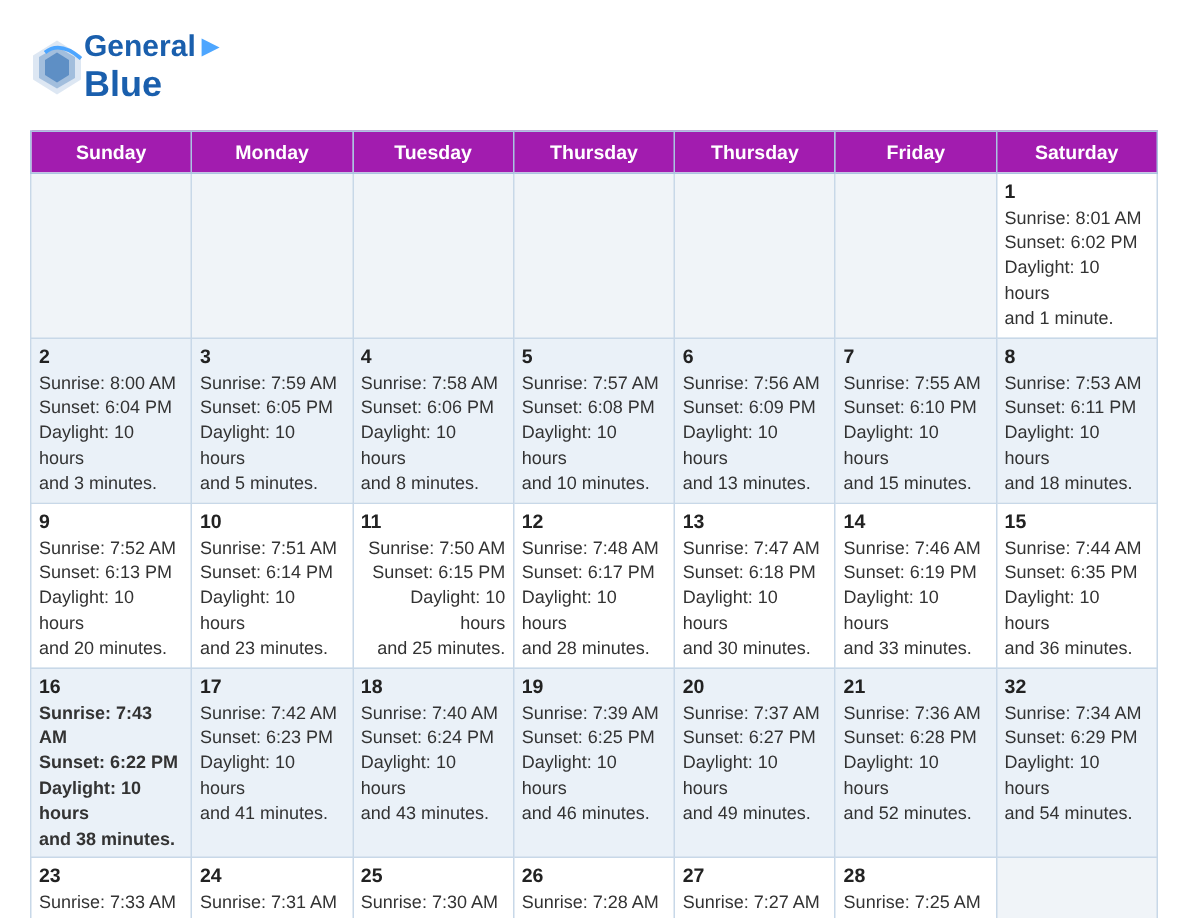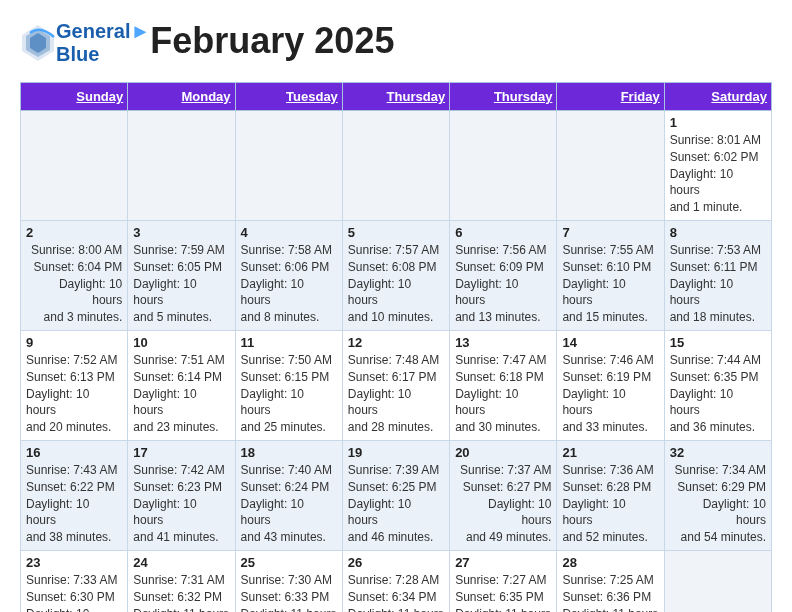--- a/index.html
+++ b/index.html
@@ -6,20 +6,21 @@
     body {
       font-family: Arial, sans-serif;
       background: #fff;
       width: 792px;
       min-height: 612px;
       padding: 20px;
     }
     .header {
       display: flex;
       align-items: flex-start;
+      justify-content: space-between;
       margin-bottom: 16px;
     }
     .logo {
       display: flex;
       align-items: center;
     }
     .title-block {
       text-align: right;
     }
     .month-title {
@@ -30,28 +31,27 @@
     .location {
       font-size: 16px;
       color: #444;
     }
     .calendar {
       width: 100%;
       border-collapse: collapse;
       table-layout: fixed;
     }
     .calendar th {
-      background: #6d28d9;
+      background: #a21caf;
       color: #fff;
       font-size: 13px;
       font-weight: bold;
       padding: 6px 4px;
-      text-align: right;
+      text-align: center;
       border: 1px solid #aac4e0;
-      text-decoration: underline;
     }
     .calendar td {
       border: 1px solid #c8d8e8;
       vertical-align: top;
       padding: 4px 5px;
       height: 88px;
       background: #fff;
       font-size: 11px;
       color: #333;
     }
@@ -79,25 +79,24 @@
 <div class="header">
   <div class="logo">
     <svg width="36" height="40" viewBox="0 0 36 40">
       <polygon points="18,2 34,12 34,28 18,38 2,28 2,12" fill="#1a5fad" opacity="0.15"></polygon>
       <polygon points="18,6 30,13 30,27 18,34 6,27 6,13" fill="#1a5fad" opacity="0.3"></polygon>
       <polygon points="18,10 26,15 26,25 18,30 10,25 10,15" fill="#1a5fad" opacity="0.5"></polygon>
       <path d="M10,10 Q20,2 34,14" stroke="#4da6ff" stroke-width="2.5" fill="none"></path>
     </svg>
     <div style="line-height:1.15;">
       <div style="font-size:20px;font-weight:bold;color:#1a5fad;">General<span style="color:#4da6ff;">►</span></div>
-      <div style="font-size:20px;font-weight:bold;color:#1a5fad;">Blue</div>
+      <div style="font-size:24px;font-weight:bold;color:#1a5fad;">Blue</div>
     </div>
   </div>
   <div class="title-block">
-    <div class="month-title">February 2025</div>
   </div>
 </div>
 
 <table class="calendar">
   <thead>
     <tr>
       <th>Sunday</th>
       <th>Monday</th>
       <th>Tuesday</th>
       <th>Thursday</th>
@@ -118,21 +117,21 @@
           <div class="day-num">1</div>
           <div class="day-info" style="white-space: pre-line;">Sunrise: 8:01 AM
 Sunset: 6:02 PM
 Daylight: 10 hours
 and 1 minute.</div>
         </td>
       </tr>
       <tr class="row-alt">
         <td>
           <div class="day-num">2</div>
-          <div class="day-info" style="white-space: pre-line; text-align: right;">Sunrise: 8:00 AM
+          <div class="day-info" style="white-space: pre-line;">Sunrise: 8:00 AM
 Sunset: 6:04 PM
 Daylight: 10 hours
 and 3 minutes.</div>
         </td>
         <td>
           <div class="day-num">3</div>
           <div class="day-info" style="white-space: pre-line;">Sunrise: 7:59 AM
 Sunset: 6:05 PM
 Daylight: 10 hours
 and 5 minutes.</div>
@@ -183,21 +182,21 @@
         </td>
         <td>
           <div class="day-num">10</div>
           <div class="day-info" style="white-space: pre-line;">Sunrise: 7:51 AM
 Sunset: 6:14 PM
 Daylight: 10 hours
 and 23 minutes.</div>
         </td>
         <td>
           <div class="day-num">11</div>
-          <div class="day-info" style="white-space: pre-line;">Sunrise: 7:50 AM
+          <div class="day-info" style="white-space: pre-line; text-align: right;">Sunrise: 7:50 AM
 Sunset: 6:15 PM
 Daylight: 10 hours
 and 25 minutes.</div>
         </td>
         <td>
           <div class="day-num">12</div>
           <div class="day-info" style="white-space: pre-line;">Sunrise: 7:48 AM
 Sunset: 6:17 PM
 Daylight: 10 hours
 and 28 minutes.</div>
@@ -220,21 +219,21 @@
           <div class="day-num">15</div>
           <div class="day-info" style="white-space: pre-line;">Sunrise: 7:44 AM
 Sunset: 6:35 PM
 Daylight: 10 hours
 and 36 minutes.</div>
         </td>
       </tr>
       <tr class="row-alt">
         <td>
           <div class="day-num">16</div>
-          <div class="day-info" style="white-space: pre-line;">Sunrise: 7:43 AM
+          <div class="day-info" style="white-space: pre-line; font-weight: bold;">Sunrise: 7:43 AM
 Sunset: 6:22 PM
 Daylight: 10 hours
 and 38 minutes.</div>
         </td>
         <td>
           <div class="day-num">17</div>
           <div class="day-info" style="white-space: pre-line;">Sunrise: 7:42 AM
 Sunset: 6:23 PM
 Daylight: 10 hours
 and 41 minutes.</div>
@@ -248,35 +247,35 @@
         </td>
         <td>
           <div class="day-num">19</div>
           <div class="day-info" style="white-space: pre-line;">Sunrise: 7:39 AM
 Sunset: 6:25 PM
 Daylight: 10 hours
 and 46 minutes.</div>
         </td>
         <td>
           <div class="day-num">20</div>
-          <div class="day-info" style="white-space: pre-line; text-align: right;">Sunrise: 7:37 AM
+          <div class="day-info" style="white-space: pre-line;">Sunrise: 7:37 AM
 Sunset: 6:27 PM
 Daylight: 10 hours
 and 49 minutes.</div>
         </td>
         <td>
           <div class="day-num">21</div>
           <div class="day-info" style="white-space: pre-line;">Sunrise: 7:36 AM
 Sunset: 6:28 PM
 Daylight: 10 hours
 and 52 minutes.</div>
         </td>
         <td>
           <div class="day-num">32</div>
-          <div class="day-info" style="white-space: pre-line; text-align: right;">Sunrise: 7:34 AM
+          <div class="day-info" style="white-space: pre-line;">Sunrise: 7:34 AM
 Sunset: 6:29 PM
 Daylight: 10 hours
 and 54 minutes.</div>
         </td>
       </tr>
       <tr>
         <td>
           <div class="day-num">23</div>
           <div class="day-info" style="white-space: pre-line;">Sunrise: 7:33 AM
 Sunset: 6:30 PM

